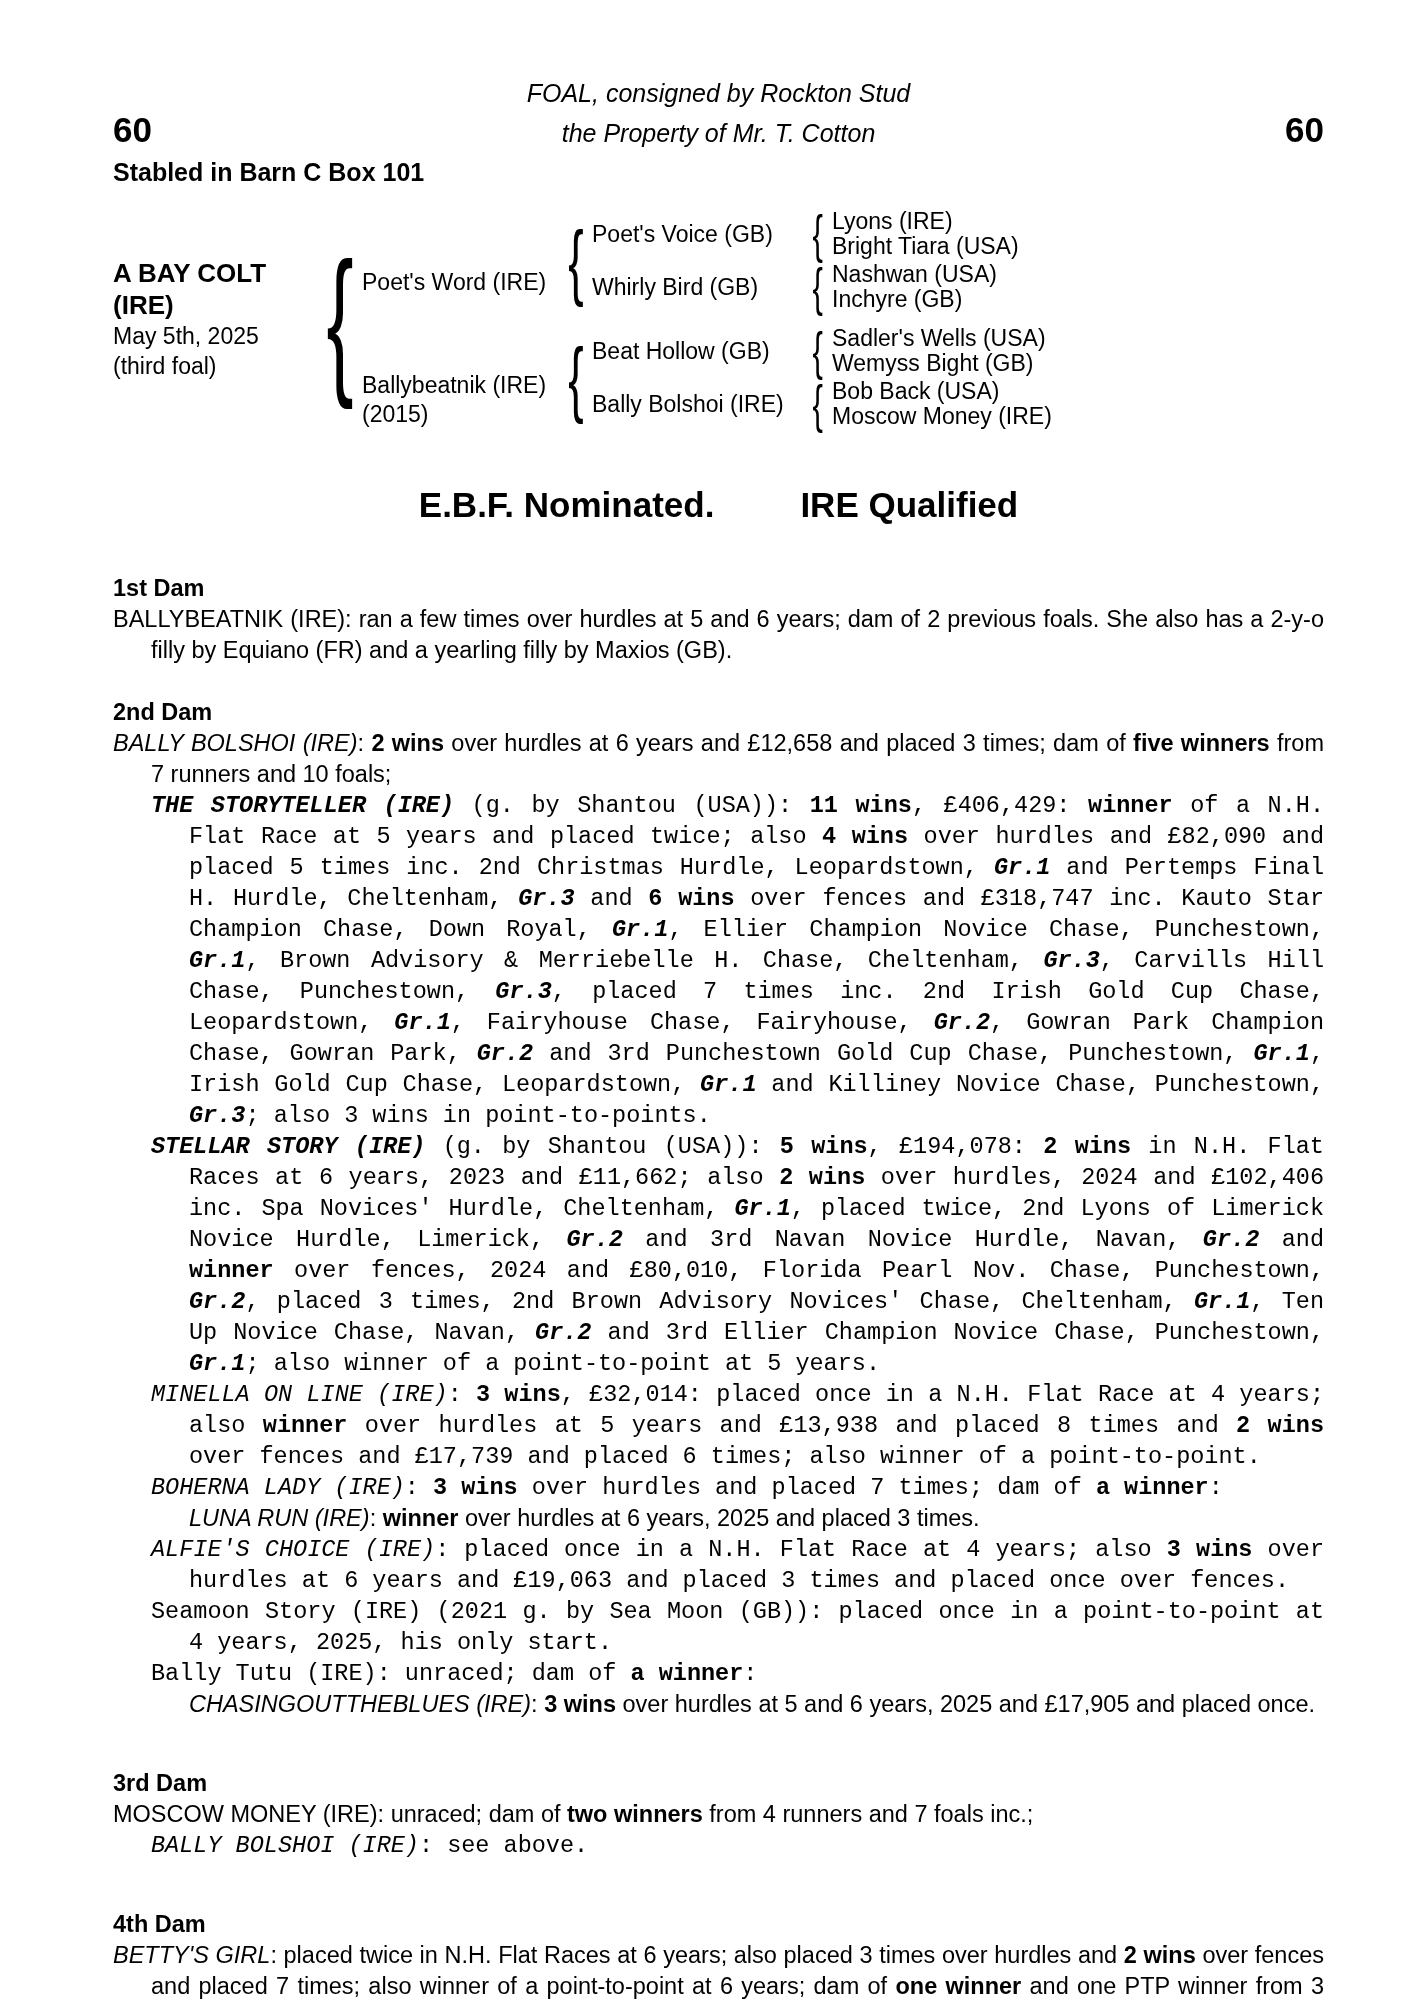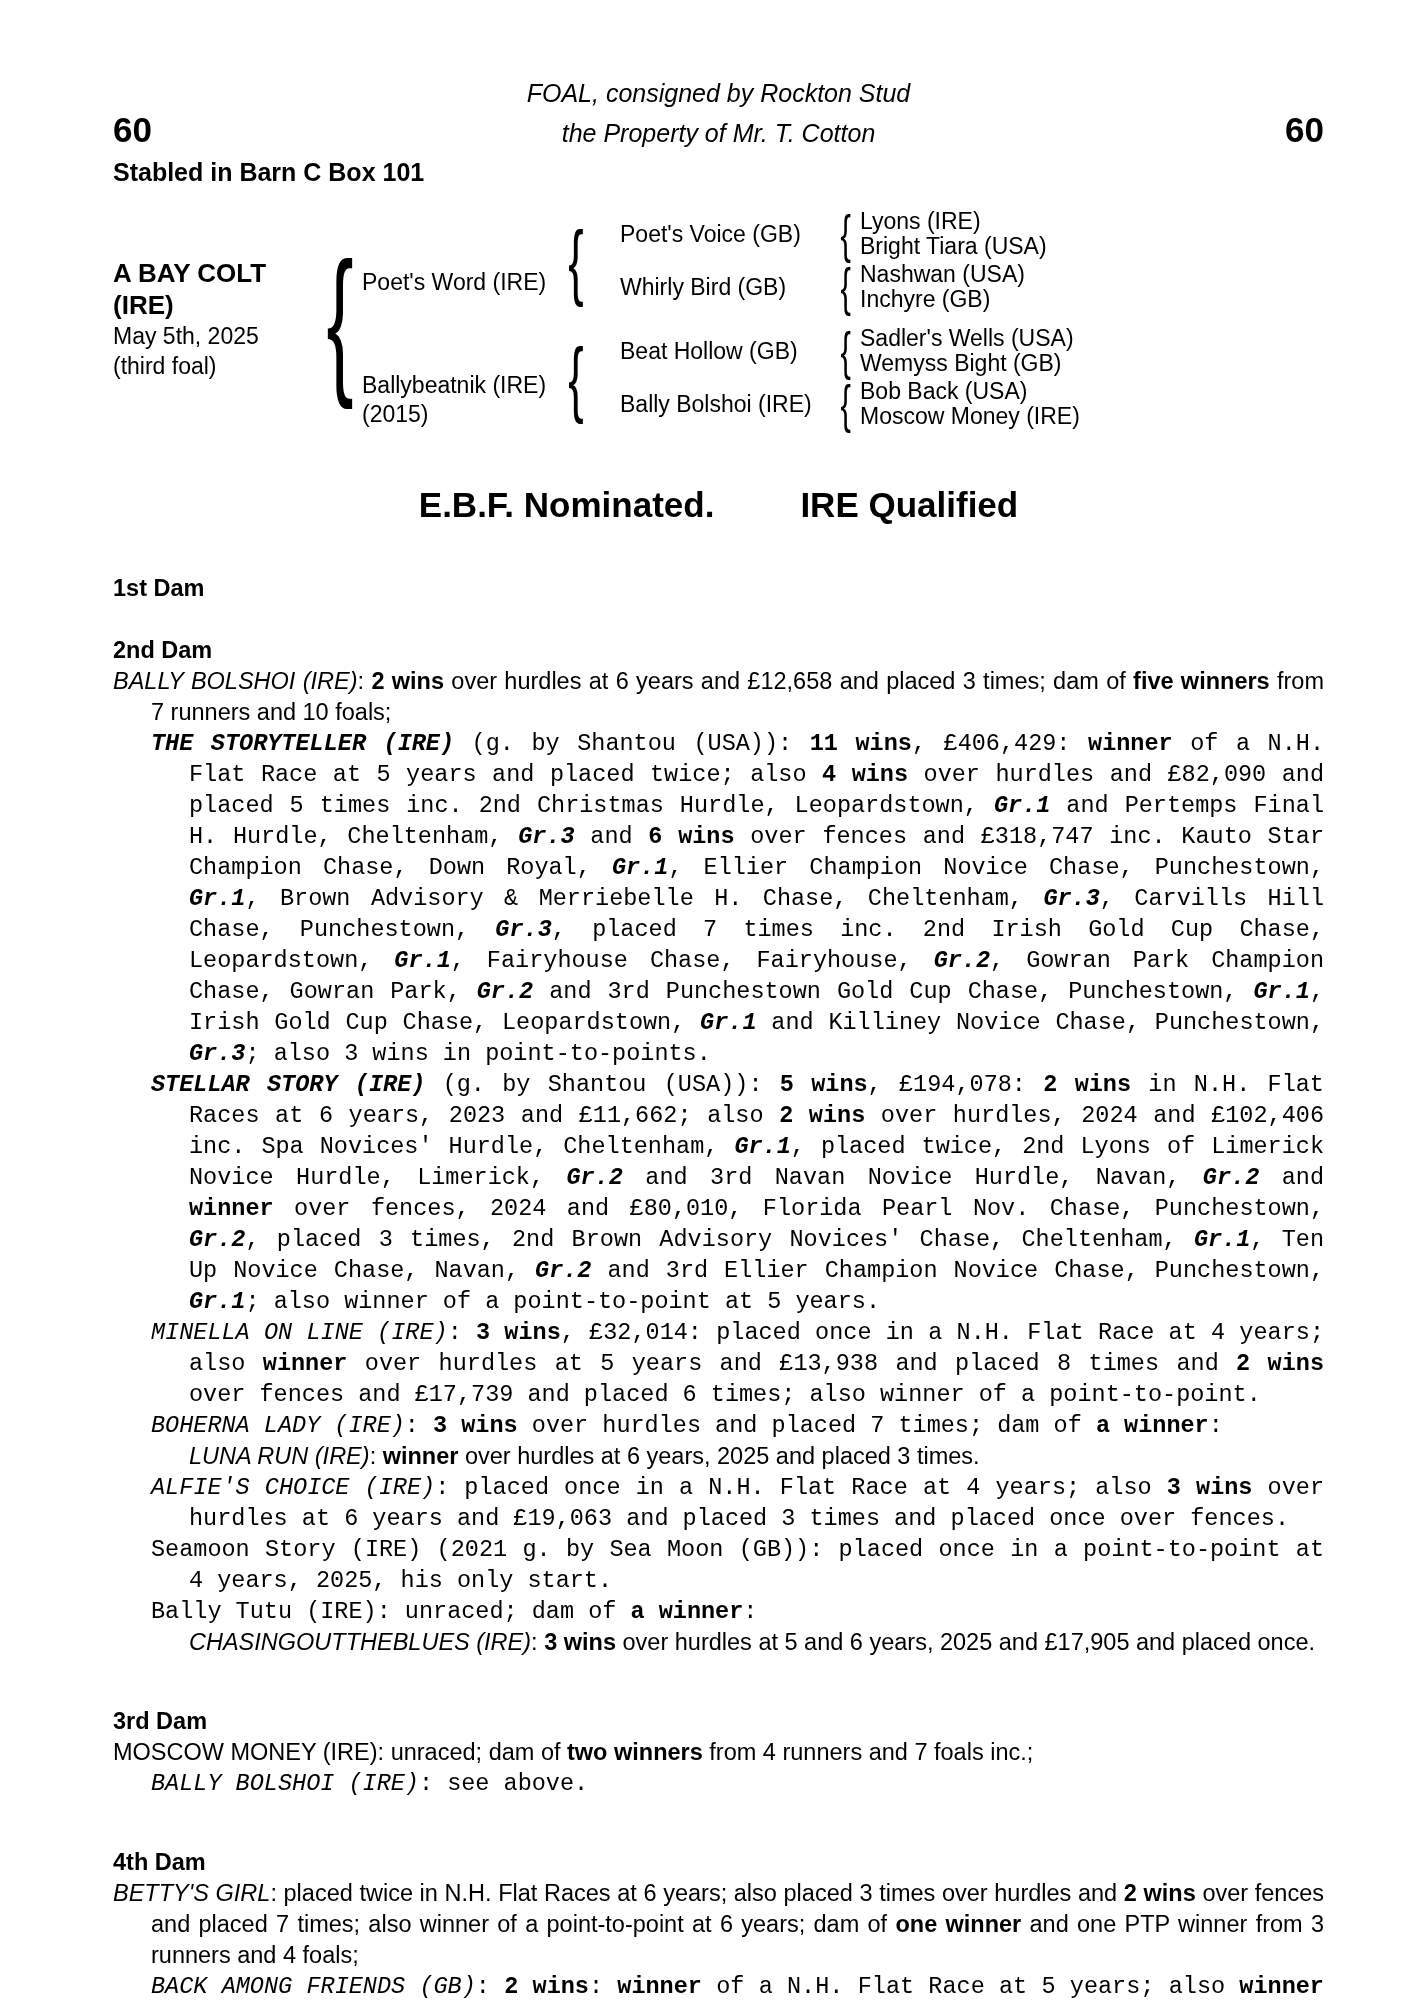--- a/index.html
+++ b/index.html
@@ -23,21 +23,21 @@
   .brace { display:flex; align-items:center; justify-content:center; line-height:0; align-self:stretch; }
   .brace::before { content:"{"; display:inline-block; font-weight:400; }
   .brace-big   { width:44px; }  .brace-big::before   { font-size:162px; transform:scaleX(.5); }
   .brace-med   { width:32px; }  .brace-med::before   { font-size:84px;  transform:scaleX(.55); }
   .brace-sm    { width:28px; }  .brace-sm::before    { font-size:52px;  transform:scaleX(.6); }
   .gen2-stack { display:flex; flex-direction:column; }
   .gen2-unit { display:flex; align-items:center; }
   .gen2-unit + .gen2-unit { margin-top:14px; }
   .gen2-name { width:198px;margin-top:44px; }
   .gen3-stack { display:flex; flex-direction:column; }
-  .gen3-unit { display:flex; align-items:center;margin-left:28px; }
+  .gen3-unit { display:flex; align-items:center; }
   .gen3-unit + .gen3-unit { margin-top:3px; }
   .gen3-name { width:212px; }
   .gen4-pair { line-height:25px; }
   
   .flags { margin-top:56px; display:flex; justify-content:center; gap:86px; font-weight:bold; font-size:35px; }
   
   .body-text { margin-top:2px; font-size:23.5px; line-height:31px; text-align:justify; }
   .sec { margin-top:31px; }
   .sec.gap-lg { margin-top:48px; }
   .sec-h { font-weight:bold; font-size:23.5px; margin:0; }
@@ -129,20 +129,21 @@
 
   <div class="flags">
     <span>E.B.F. Nominated.</span>
     <span>IRE Qualified</span>
   </div>
 
   <div class="body-text">
 
     <div class="sec gap-lg">
       <h3 class="sec-h">1st Dam</h3>
+      <p class="p0"><span>BALLYBEATNIK (IRE): ran a few times over hurdles at 5 and 6 years; dam of 2 previous foals. She also has a 2-y-o filly by Equiano (FR) and a yearling filly by Maxios (GB).</span></p>
     </div>
 
     <div class="sec">
       <h3 class="sec-h">2nd Dam</h3>
       <p class="p0"><span class="run-i">BALLY BOLSHOI (IRE)</span><span>: </span><span class="run-b">2 wins</span><span> over hurdles at 6 years and £12,658 and placed 3 times; dam of </span><span class="run-b">five winners</span><span> from 7 runners and 10 foals;</span></p>
       <p class="p1"><span class="run-bi">THE STORYTELLER (IRE) </span><span>(g. by Shantou (USA)): </span><span class="run-b">11 wins</span><span>, £406,429: </span><span class="run-b">winner</span><span> of a N.H. Flat Race at 5 years and placed twice; also </span><span class="run-b">4 wins</span><span> over hurdles and £82,090 and placed 5 times inc. 2nd Christmas Hurdle, Leopardstown, </span><span class="run-bi">Gr.1</span><span> and Pertemps Final H. Hurdle, Cheltenham, </span><span class="run-bi">Gr.3</span><span> and </span><span class="run-b">6 wins</span><span> over fences and £318,747 inc. Kauto Star Champion Chase, Down Royal, </span><span class="run-bi">Gr.1</span><span>, Ellier Champion Novice Chase, Punchestown, </span><span class="run-bi">Gr.1</span><span>, Brown Advisory &amp; Merriebelle H. Chase, Cheltenham, </span><span class="run-bi">Gr.3</span><span>, Carvills Hill Chase, Punchestown, </span><span class="run-bi">Gr.3</span><span>, placed 7 times inc. 2nd Irish Gold Cup Chase, Leopardstown, </span><span class="run-bi">Gr.1</span><span>, Fairyhouse Chase, Fairyhouse, </span><span class="run-bi">Gr.2</span><span>, Gowran Park Champion Chase, Gowran Park, </span><span class="run-bi">Gr.2</span><span> and 3rd Punchestown Gold Cup Chase, Punchestown, </span><span class="run-bi">Gr.1</span><span>, Irish Gold Cup Chase, Leopardstown, </span><span class="run-bi">Gr.1</span><span> and Killiney Novice Chase, Punchestown, </span><span class="run-bi">Gr.3</span><span>; also 3 wins in point-to-points.</span></p>
       <p class="p1"><span class="run-bi">STELLAR STORY (IRE) </span><span>(g. by Shantou (USA)): </span><span class="run-b">5 wins</span><span>, £194,078: </span><span class="run-b">2 wins</span><span> in N.H. Flat Races at 6 years, 2023 and £11,662; also </span><span class="run-b">2 wins</span><span> over hurdles, 2024 and £102,406 inc. Spa Novices' Hurdle, Cheltenham, </span><span class="run-bi">Gr.1</span><span>, placed twice, 2nd Lyons of Limerick Novice Hurdle, Limerick, </span><span class="run-bi">Gr.2</span><span> and 3rd Navan Novice Hurdle, Navan, </span><span class="run-bi">Gr.2</span><span> and </span><span class="run-b">winner</span><span> over fences, 2024 and £80,010, Florida Pearl Nov. Chase, Punchestown, </span><span class="run-bi">Gr.2</span><span>, placed 3 times, 2nd Brown Advisory Novices' Chase, Cheltenham, </span><span class="run-bi">Gr.1</span><span>, Ten Up Novice Chase, Navan, </span><span class="run-bi">Gr.2</span><span> and 3rd Ellier Champion Novice Chase, Punchestown, </span><span class="run-bi">Gr.1</span><span>; also winner of a point-to-point at 5 years.</span></p>
       <p class="p1"><span class="run-i">MINELLA ON LINE (IRE)</span><span>: </span><span class="run-b">3 wins</span><span>, £32,014: placed once in a N.H. Flat Race at 4 years; also </span><span class="run-b">winner</span><span> over hurdles at 5 years and £13,938 and placed 8 times and </span><span class="run-b">2 wins</span><span> over fences and £17,739 and placed 6 times; also winner of a point-to-point.</span></p>
       <p class="p1"><span class="run-i">BOHERNA LADY (IRE)</span><span>: </span><span class="run-b">3 wins</span><span> over hurdles and placed 7 times; dam of </span><span class="run-b">a winner</span><span>:</span></p>
       <p class="p2"><span class="run-i">LUNA RUN (IRE)</span><span>: </span><span class="run-b">winner</span><span> over hurdles at 6 years, 2025 and placed 3 times.</span></p>

